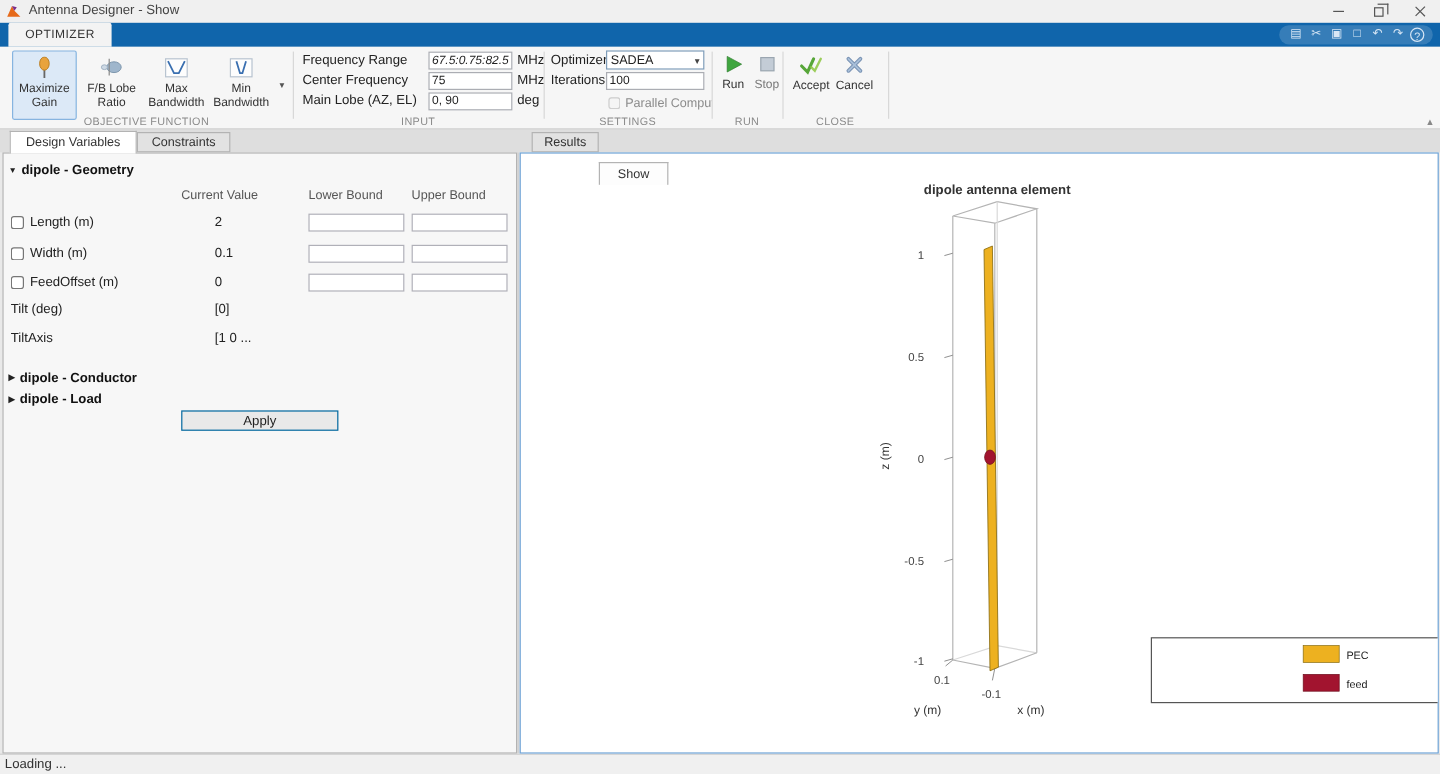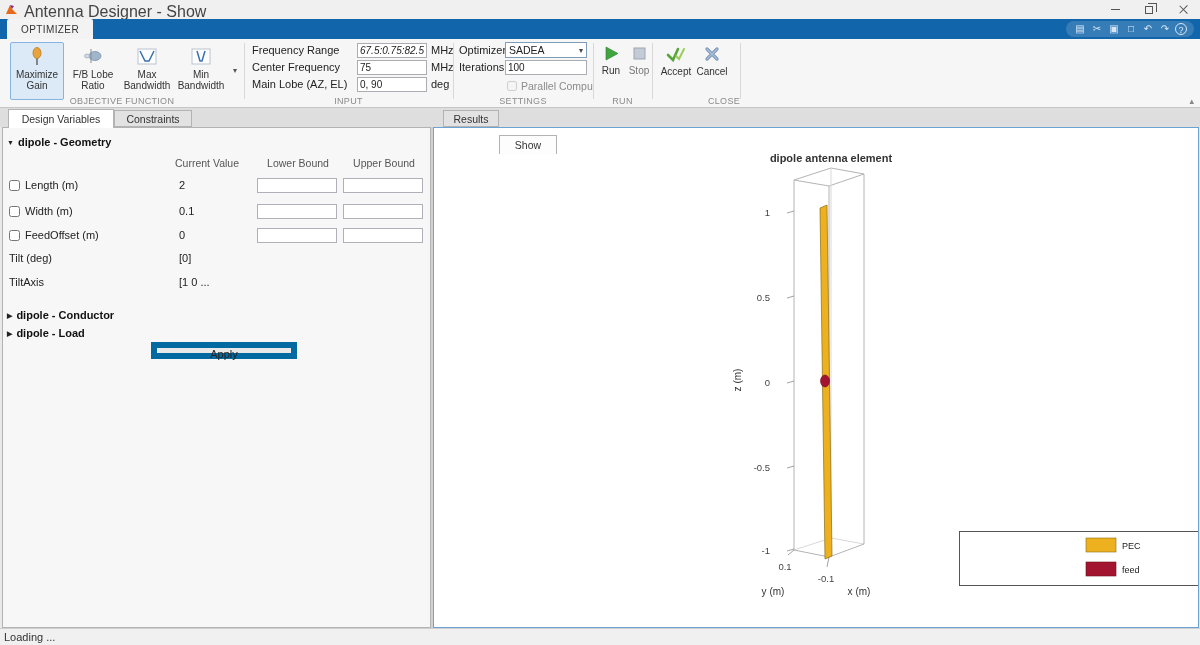--- a/index.html
+++ b/index.html
@@ -3,21 +3,21 @@
 <meta charset="utf-8">
 <style>
 *{margin:0;padding:0;box-sizing:border-box;}
 html,body{width:1200px;height:645px;overflow:hidden;}
 body{position:relative;font-family:"Liberation Sans",sans-serif;font-size:11px;color:#222;background:#e9e9e9;}
 .abs{position:absolute;}
 
 
 #titlebar{left:0;top:0;width:1200px;height:19px;background:#f0f0f0;}
 #app-icon{left:5px;top:3px;}
-#window-title{left:24px;top:3px;font-size:16px;color:#444;white-space:nowrap;}
+#window-title{left:24px;top:3px;font-size:11px;color:#444;white-space:nowrap;}
 #win-controls{right:0;top:0;height:19px;display:flex;}
 .winbtn{width:34px;height:19px;display:flex;align-items:center;justify-content:center;}
 .glyph-min{width:9px;height:1px;background:#555;display:block;}
 .glyph-restore{width:8px;height:8px;border:1px solid #555;position:relative;display:block;background:#f0f0f0;}
 .glyph-restore:before{content:"";position:absolute;left:2px;top:-4px;width:8px;height:8px;border:1px solid #555;border-left:none;border-bottom:none;}
 .glyph-close{position:relative;width:11px;height:11px;display:block;}
 .glyph-close:before,.glyph-close:after{content:"";position:absolute;left:5px;top:0;width:1.4px;height:11px;background:#555;}
 .glyph-close:before{transform:rotate(45deg);}
 .glyph-close:after{transform:rotate(-45deg);}
 
@@ -54,26 +54,26 @@
 .tab.active-white{background:#fdfdfd;margin-top:26px;}
 
 
 #left-panel{left:2px;top:127px;width:429px;height:501px;background:#f7f7f7;border:1px solid #b3b3b3;z-index:2;}
 #splitter{left:431px;top:127px;width:2px;height:501px;background:#d2d2d2;}
 #right-panel{left:433px;top:127px;width:766px;height:501px;background:#fff;border:1px solid #6da2d5;z-index:2;}
 
 
 .sec-header{font-size:11px;font-weight:bold;color:#111;white-space:nowrap;}
 .sec-header .tri{font-size:7px;margin-right:4px;vertical-align:1px;color:#222;}
-.col-head{font-size:10.5px;color:#555;text-align:center;}
+.col-head{font-size:10.5px;color:#555;}
 .dv-label{font-size:11px;color:#222;white-space:nowrap;}
 .dv-value{font-size:11px;color:#222;white-space:nowrap;}
 .dv-check{width:11px;height:11px;}
 .bound-input{width:80px;height:15px;border:1px solid #b0b0b8;background:#fff;font-size:10px;padding:0 2px;font-family:"Liberation Sans",sans-serif;}
-#apply-btn{width:146px;height:17px;background:#e9e9e9;border:6px solid #0369a1;font-size:11px;font-family:"Liberation Sans",sans-serif;color:#222;}
+#apply-btn{width:131px;height:17px;background:#e9e9e9;border:1px solid #0369a1;font-size:11px;font-family:"Liberation Sans",sans-serif;color:#222;}
 
 
 #plot-svg{left:0;top:0;}
 #plot-svg text{font-family:"Liberation Sans",sans-serif;}
 
 
 #statusbar{left:0;top:628px;width:1200px;height:17px;background:#f0f0f0;border-top:1px solid #cfcfcf;}
 #status-text{left:4px;top:2px;font-size:11px;color:#333;}
 </style>
 </head>
@@ -197,21 +197,21 @@
     </svg>
     <span class="lbl">Accept</span>
   </div>
   <div class="tool-col abs" style="left:692px;width:40px;">
     <svg width="18" height="18">
       <path d="M4 4 L14 14 M14 4 L4 14" stroke="#7b94b5" stroke-width="3.2" stroke-linecap="round"></path>
       <path d="M4 4 L14 14 M14 4 L4 14" stroke="#a9c0da" stroke-width="1.4" stroke-linecap="round"></path>
     </svg>
     <span class="lbl">Cancel</span>
   </div>
-  <div class="section-label abs" style="left:652px;width:88px;text-align:right;">CLOSE</div>
+  <div class="section-label abs" style="left:652px;width:88px;">CLOSE</div>
   <div class="section-divider abs" style="left:740px;"></div>
 
   <span id="ribbon-collapse" class="abs">▴</span>
 </div>
 
 <div id="tabrow" class="abs">
   <div class="tab active abs" style="left:8px;width:106px;">Design Variables</div>
   <div class="tab abs" style="left:114px;width:78px;">Constraints</div>
   <div class="tab abs" style="left:443px;width:56px;">Results</div>
   <div class="tab active active-white abs" style="left:499px;width:58px;">Show</div>

